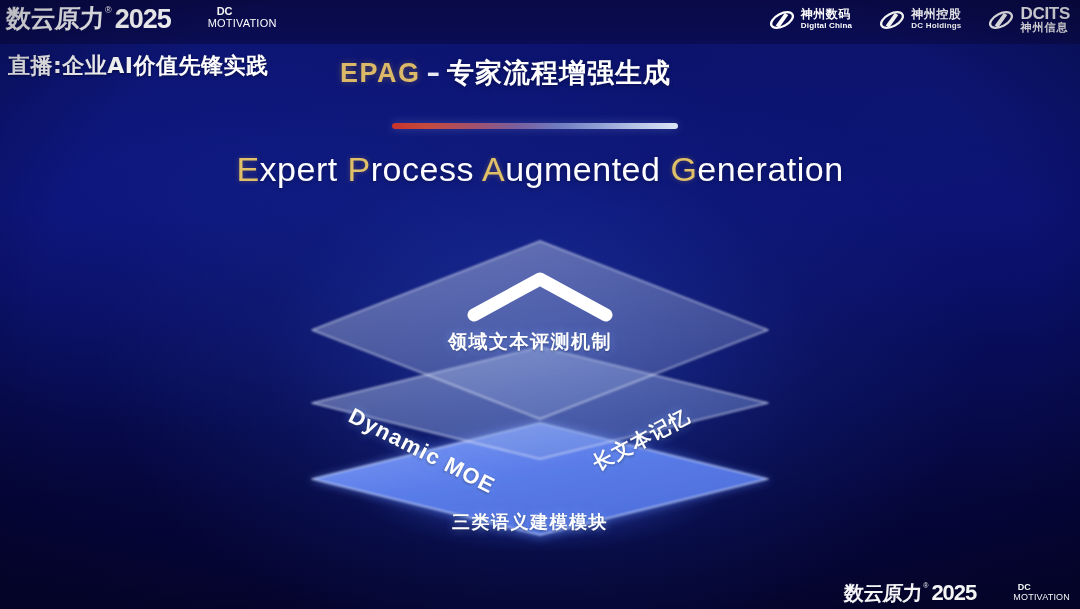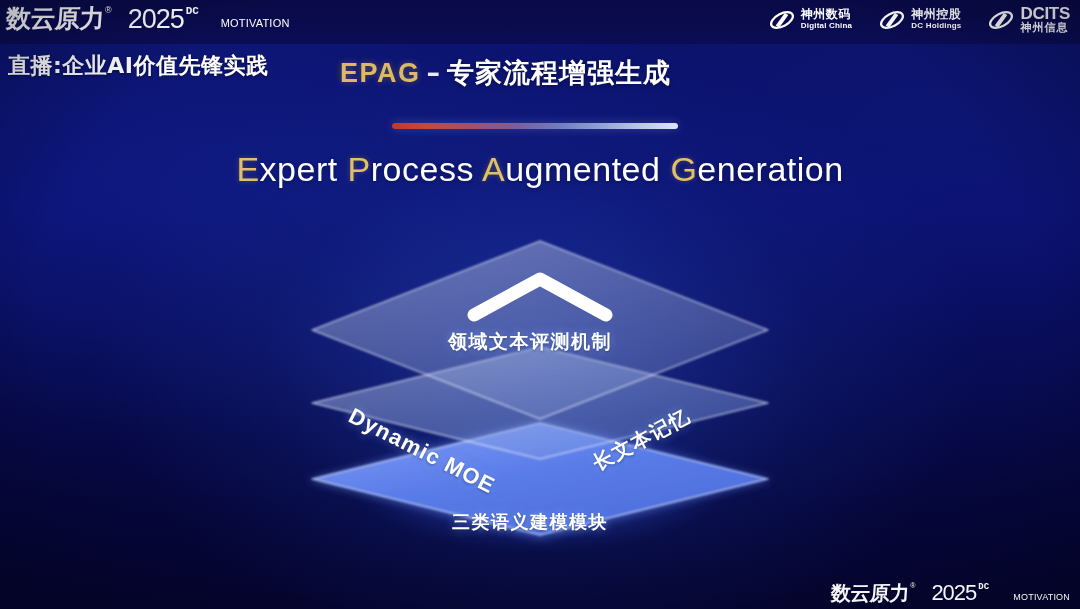--- a/index.html
+++ b/index.html
@@ -54,40 +54,41 @@
   }
   .brand-reg {
     font-size: 9px;
     color: #ffffff;
     line-height: 12px;
     margin-left: 1px;
     font-family: "Liberation Sans", sans-serif;
   }
   .brand-year {
     font-family: "Liberation Sans", sans-serif;
-    font-weight: 400;
+    font-weight: 700;
     font-size: 27px;
     color: #ffffff;
     line-height: 30px;
     letter-spacing: -1px;
-    margin-left: 16px;
+    margin-left: 3px;
   }
   .brand-dc {
     display: flex;
     flex-direction: column;
     margin-left: 2px;
     margin-top: 2px;
   }
   .brand-dc .l1 {
-    font-family: Liberation Mono, monospace;
+    font-family: Liberation Sans, sans-serif;
     font-weight: 700;
     font-size: 11px;
     line-height: 11px;
     color: #ffffff;
     letter-spacing: 0px;
+    text-align: center;
   }
   .brand-dc .l2 {
     font-family: "Liberation Sans", sans-serif;
     font-weight: 400;
     font-size: 11px;
     line-height: 12px;
     color: #ffffff;
     letter-spacing: 0.2px;
     margin-left: 35px;
   }

